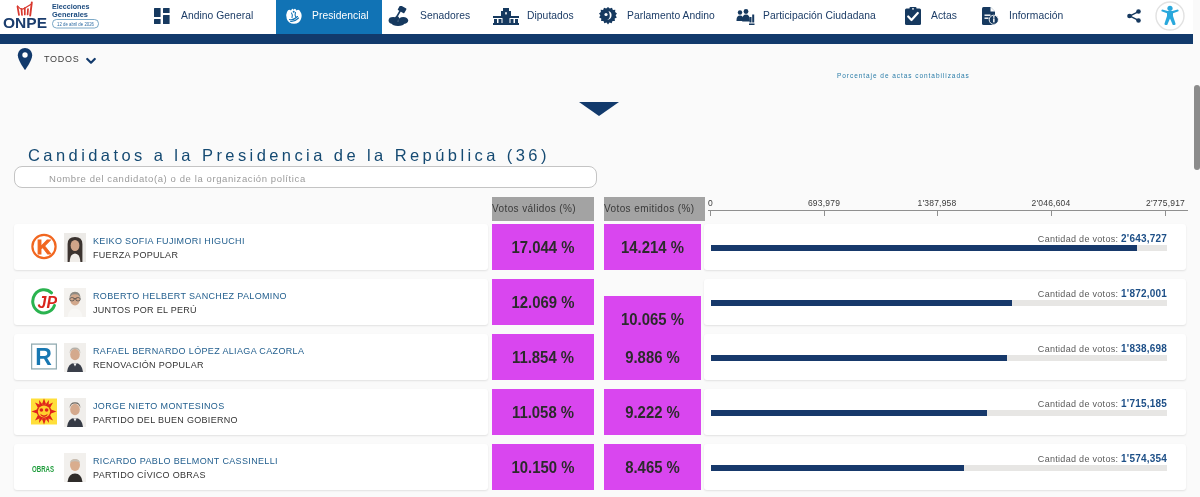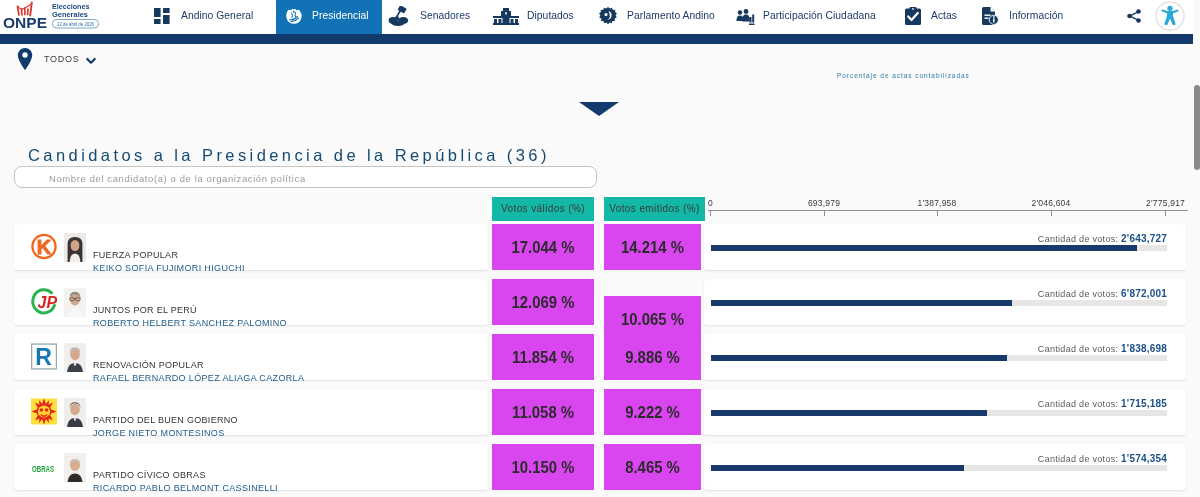--- a/index.html
+++ b/index.html
@@ -9,29 +9,29 @@
   .abs { position:absolute; }
   
   #nav { position:absolute; left:0; top:0; width:1200px; height:34px; background:#fff; }
   .navtx { position:absolute; top:9.5px; font-size:10.3px; color:#1c3c66; letter-spacing:.05px; white-space:nowrap; }
   #strip { position:absolute; left:0; top:34px; width:1193px; height:10px; background:#123a6c; }
   #tab { position:absolute; left:276px; top:0; width:106px; height:34px; background:#1173b5; }
   
   .rowcard { position:absolute; background:#fff; height:46px; border-radius:3px; box-shadow:0 1px 2px rgba(0,0,0,.10); }
   .graycell { position:absolute; background:#d946ef; height:46px; }
   .pct { position:absolute; width:100%; text-align:center; top:15px; font-size:16px; font-weight:bold; color:#2b2b2b; letter-spacing:0; transform:scaleX(.93); transform-origin:50% 50%; }
-  .cname { position:absolute; left:79px; top:12px; font-size:9px; color:#24608f; letter-spacing:.35px; white-space:nowrap;margin-top:27px; }
+  .cname { position:absolute; left:79px; top:12px; font-size:9px; color:#24608f; letter-spacing:.35px; white-space:nowrap; }
   .cparty { position:absolute; left:79px; top:26.5px; font-size:9px; color:#333333; letter-spacing:.3px; white-space:nowrap; }
   .clogo { position:absolute; left:17px; top:9px; }
   .cphoto { position:absolute; left:50px; top:9px; }
   .votelab { position:absolute; right:19px; top:9px; font-size:9px; color:#5a5a5a; letter-spacing:.3px; white-space:nowrap; }
   .votelab b { color:#1d4f87; font-size:10px; letter-spacing:.2px; }
   .track { position:absolute; left:7px; top:21px; width:456px; height:6px; background:#e7e6e4; }
   .fill { height:6px; background:#17396b; }
-  .hcell { position:absolute; top:197px; height:24px; background:#14b8a6; font-size:10px; color:#3a3a3a; text-align:center; line-height:24px; letter-spacing:.4px; }
+  .hcell { position:absolute; top:197px; height:24px; background:#a3a3a3; font-size:10px; color:#3a3a3a; text-align:left; line-height:24px; letter-spacing:.4px; }
   .axlab { position:absolute; top:198px; font-size:8.5px; color:#3a3a3a; letter-spacing:.2px; }
 </style>
 </head>
 <body>
 
   <div id="nav"></div>
   <div id="tab"></div>
   <div id="strip"></div>
 
   <svg class="abs" style="left:0;top:0" width="110" height="33" viewBox="0 0 110 33">
@@ -234,21 +234,21 @@
     <div class="cname">ROBERTO HELBERT SANCHEZ PALOMINO</div>
     <div class="cparty">JUNTOS POR EL PERÚ</div>
   </div>
   <div class="graycell" style="left:492px;top:278.5px;width:102px">
       <div class="pct">12.069 %</div>
     </div>
   <div class="graycell" style="left:604px;top:296px;width:97px">
       <div class="pct">10.065 %</div>
     </div>
   <div class="rowcard" style="left:704px;top:278.5px;width:482px">
-    <div class="votelab">Cantidad de votos: <b>6'872,001</b></div>
+    <div class="votelab">Cantidad de votos: <b>1'872,001</b></div>
     <div class="track">
         <div class="fill" style="width:301px"></div>
       </div>
   </div>
   <div class="rowcard" style="left:14px;top:333.5px;width:474px">
     <span class="clogo" style="left:17px"><svg width="26" height="27" viewBox="0 0 26 27">
           <rect x="0.6" y="1.1" width="24.8" height="24.8" fill="#fff" stroke="#93acb2" stroke-width="1.3"></rect>
           <text x="4.3" y="22.3" font-family="Liberation Sans" font-size="23" font-weight="bold" fill="#1878b2">R</text>
         </svg></span>
     <span class="cphoto"><svg width="22" height="29" viewBox="0 0 22 29">

